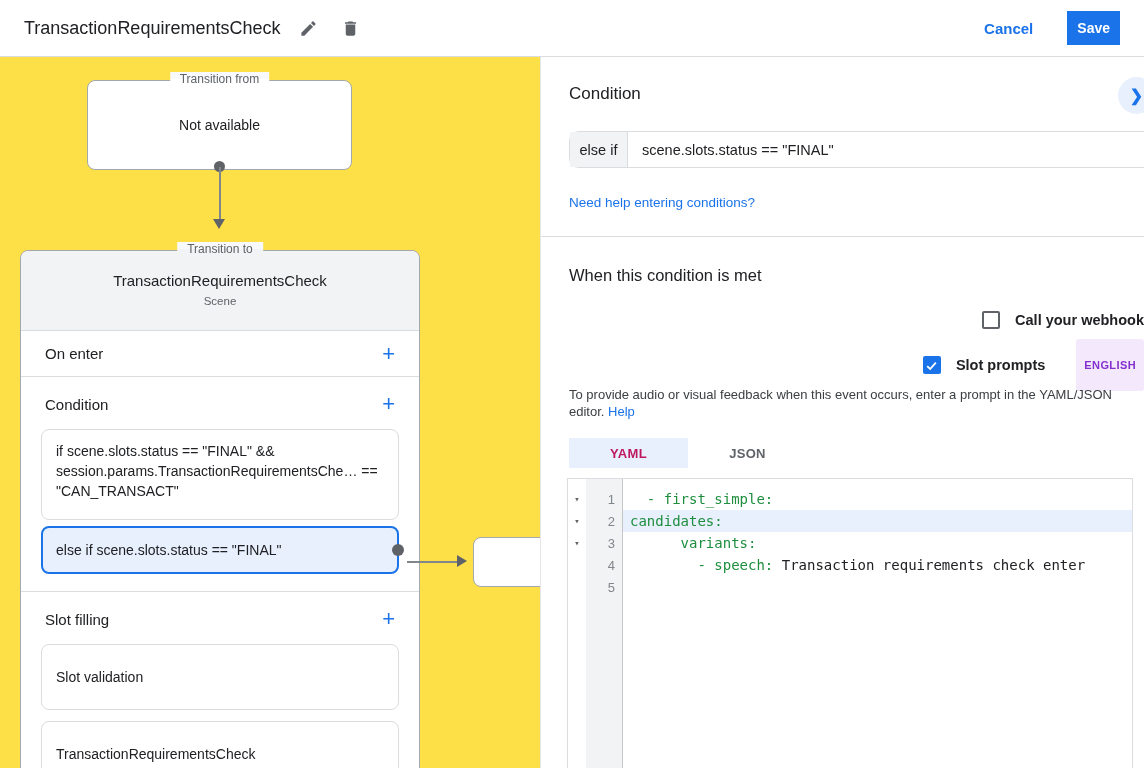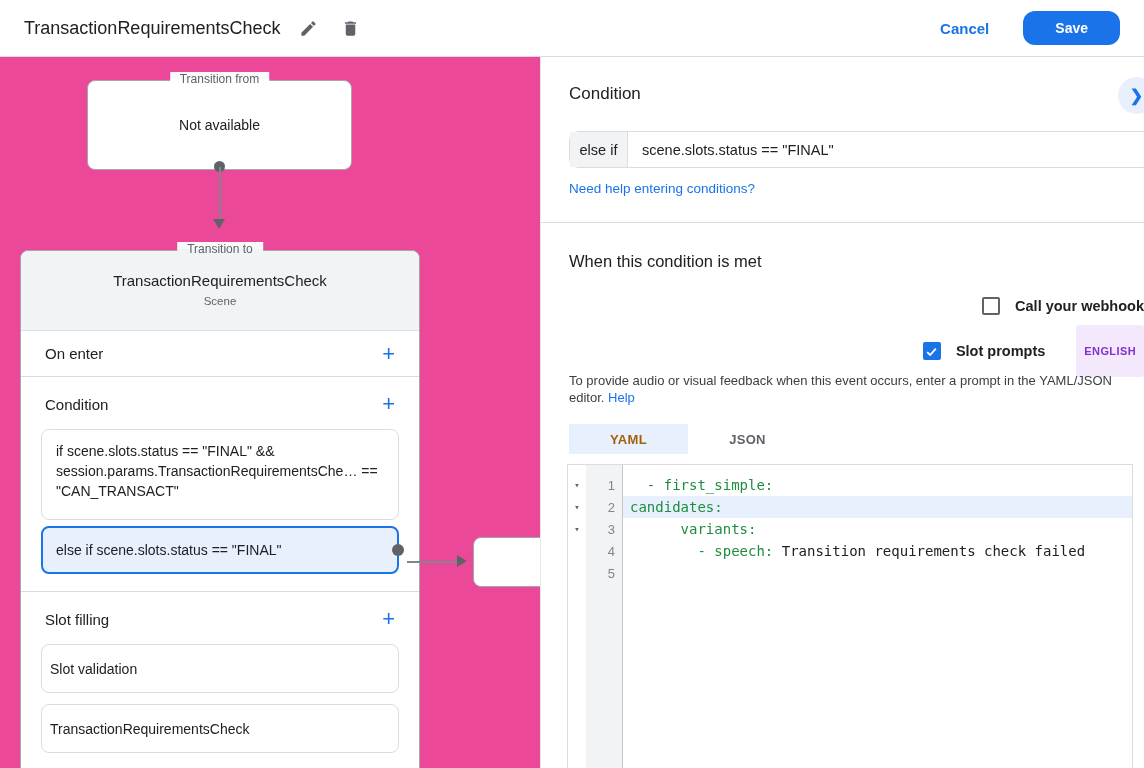--- a/index.html
+++ b/index.html
@@ -9,25 +9,25 @@
   
   .topbar { height:57px; display:flex; align-items:center; padding:0 24px;
     border-bottom:1px solid #dadce0; background:#fff; }
   .topbar-title { font-size:18px; color:#202124; }
   .topbar-icons { display:flex; align-items:center; gap:22px; margin-left:18px; }
   .icon-btn { width:20px; height:20px; cursor:pointer; color:#5f6368; display:flex; align-items:center; justify-content:center; }
   .icon-btn svg { width:19px; height:19px; fill:#5f6368; }
   .topbar-actions { margin-left:auto; display:flex; align-items:center; gap:34px; }
   .cancel-link { color:#1a73e8; font-size:15px; font-weight:700; cursor:pointer; }
   .save-btn { background:#1a73e8; color:#fff; font-size:14px; font-weight:700;
-    border:none; border-radius:12px; padding:9px 32px; cursor:pointer; }
+    border:none; border-radius:0; padding:9px 10px; cursor:pointer; }
 
   
   .main { display:flex; height:711px; }
-  .canvas { position:relative; width:540px; background:#ec4899; overflow:hidden; flex:none; }
+  .canvas { position:relative; width:540px; background:#fde047; overflow:hidden; flex:none; }
   .panel { position:relative; flex:1; background:#fff; overflow:hidden; border-left:1px solid #e4e6e8; }
 
   
   .node-legend { position:absolute; top:-9px; left:50%; transform:translateX(-50%);
     font-size:12px; color:#5f6368; padding:0 10px; white-space:nowrap; }
   .from-box { position:absolute; left:87px; top:23px; width:265px; height:90px;
     background:#fff; border:1px solid #a3a8ad; border-radius:8px;
     display:flex; align-items:center; justify-content:center; }
   .from-box .node-legend { background:linear-gradient(#f8f9fa 50%, #ffffff 50%); }
   .from-box-value { font-size:14px; color:#202124; }
@@ -55,59 +55,59 @@
   .cond-box { margin:0 20px; background:#fff; border:1px solid #dadce0; border-radius:8px;
     font-size:14px; line-height:20px; color:#202124; padding:11px 14px; min-height:91px; cursor:pointer; }
   .cond-box + .cond-box-sel { margin-top:6px; }
   .cond-box-sel { position:relative; margin:6px 20px 0 20px; background:#e8f0fe; border:2px solid #1a73e8;
     border-radius:8px; height:48px; display:flex; align-items:center; padding:0 13px;
     font-size:14px; color:#202124; cursor:pointer; }
   .sel-dot { position:absolute; right:-7px; top:50%; transform:translateY(-50%);
     width:12px; height:12px; border-radius:50%; background:#5f6368; }
 
   .slot-box { margin:0 20px 11px 20px; background:#fff; border:1px solid #dadce0; border-radius:8px;
-    height:49px; display:flex; align-items:center; padding:0 8px; font-size:14px; color:#202124; cursor:pointer; }
+    height:66px; display:flex; align-items:center; padding:0 14px; font-size:14px; color:#202124; cursor:pointer; }
 
   .hconn-line { position:absolute; left:407px; top:504px; width:53px; height:1.5px; background:#80868b; }
   .hconn-arrow { position:absolute; left:457px; top:498px; width:0; height:0;
     border-top:6.5px solid transparent; border-bottom:6.5px solid transparent; border-left:10px solid #5f6368; }
   .target-box { position:absolute; left:473px; top:480px; width:82px; height:50px;
     background:#fff; border:1px solid #a3a8ad; border-radius:8px; }
 
   
   .panel-title { margin:27px 0 0 28px; font-size:17px; color:#202124; }
   .expand-fab { position:absolute; top:20px; right:-11px; width:37px; height:37px; border-radius:50%;
     background:#e8f0fe; color:#1a73e8; display:flex; align-items:center; justify-content:center;
     font-size:16px; font-weight:700; cursor:pointer; }
   .cond-field { display:flex; margin:27px 0 0 28px; width:650px; height:37px;
     border:1px solid #dadce0; border-radius:10px; background:#fff; }
   .cond-prefix { width:58px; background:#f1f3f4; border-right:1px solid #dadce0;
     display:flex; align-items:center; justify-content:center; font-size:14.5px; color:#202124; flex:none; }
   .cond-input { flex:1; border:none; outline:none; font-size:14.5px; color:#202124; padding:0 14px;
     font-family:"Liberation Sans", sans-serif; background:transparent; }
-  .help-link { display:inline-block; margin:13px 0 0 28px; font-size:13.5px; color:#1a73e8; text-decoration:none; cursor:pointer; }
+  .help-link { display:inline-block; margin:27px 0 0 28px; font-size:13.5px; color:#1a73e8; text-decoration:none; cursor:pointer; }
   .panel-divider { border:none; border-top:1px solid #dadce0; margin:25px 0 0 0; }
   .panel-h2 { margin:29px 0 0 28px; font-size:16.5px; color:#202124; font-weight:400; }
 
   .check-row { display:flex; align-items:center; gap:15px; margin:25px 0 0 28px; height:20px;justify-content:flex-end; }
   .checkbox { width:18px; height:18px; border-radius:2px; flex:none; cursor:pointer; }
   .checkbox.unchecked { border:2px solid #5f6368; background:#fff; }
   .checkbox.checked { background:#1a73e8; display:flex; align-items:center; justify-content:center; }
   .checkbox.checked svg { width:13px; height:13px; }
   .check-label { font-size:14.5px; font-weight:700; color:#202124; }
   .lang-badge { margin-left:16px; background:#f4e8fd; color:#8430ce; font-size:11px; font-weight:700;
     letter-spacing:.4px; padding:20px 8px; border-radius:3px; }
 
   .panel-desc { margin:11px 0 0 28px; width:566px; font-size:13px; line-height:17px; color:#3c4043; }
   .panel-desc a { color:#1a73e8; text-decoration:none; cursor:pointer; }
 
   .tabs { display:flex; margin:18px 0 0 28px; }
   .tab { width:119px; height:30px; display:flex; align-items:center; justify-content:center;
     font-size:13px; font-weight:700; letter-spacing:.3px; cursor:pointer; color:#5f6368; }
-  .tab.active { background:#e8f0fe; color:#a16207; }
+  .tab.active { background:#e8f0fe; color:#be185d; }
 
   .editor { display:flex; margin:10px 0 0 26px; width:566px; height:320px;
     border:1px solid #dadce0; background:#fff; font-family:"DejaVu Sans Mono","Liberation Mono",monospace; }
   .ed-arrows { width:18px; background:#fff; padding-top:9px; flex:none; }
   .ed-arrows .cell { height:22px; display:flex; align-items:center; justify-content:center;
     font-size:9px; color:#5f6368; cursor:pointer; }
   .ed-nums { width:37px; background:#f1f3f4; border-right:1px solid #c4c7c5; padding-top:9px; flex:none; }
   .ed-nums .cell { height:22px; display:flex; align-items:center; justify-content:flex-end;
     padding-right:7px; font-size:13px; color:#80868b; font-family:"Liberation Sans",sans-serif; }
   .ed-code { flex:1; padding-top:9px; overflow:hidden; cursor:text; }
@@ -243,18 +243,18 @@
         <div class="cell">1</div>
         <div class="cell">2</div>
         <div class="cell">3</div>
         <div class="cell">4</div>
         <div class="cell">5</div>
       </div>
       <div class="ed-code">
         <div class="code-line"><span class="tok-key">  - first_simple:</span><span class="tok-val"></span></div>
         <div class="code-line hl"><span class="tok-key">candidates:</span><span class="tok-val"></span></div>
         <div class="code-line"><span class="tok-key">      variants:</span><span class="tok-val"></span></div>
-        <div class="code-line"><span class="tok-key">        - speech:</span><span class="tok-val"> Transition requirements check failed</span></div>
+        <div class="code-line"><span class="tok-key">        - speech:</span><span class="tok-val"> Transaction requirements check enter</span></div>
         <div class="code-line"><span class="tok-key"></span><span class="tok-val"></span></div>
       </div>
     </div>
   </div>
 </div>
 
 </body></html>

